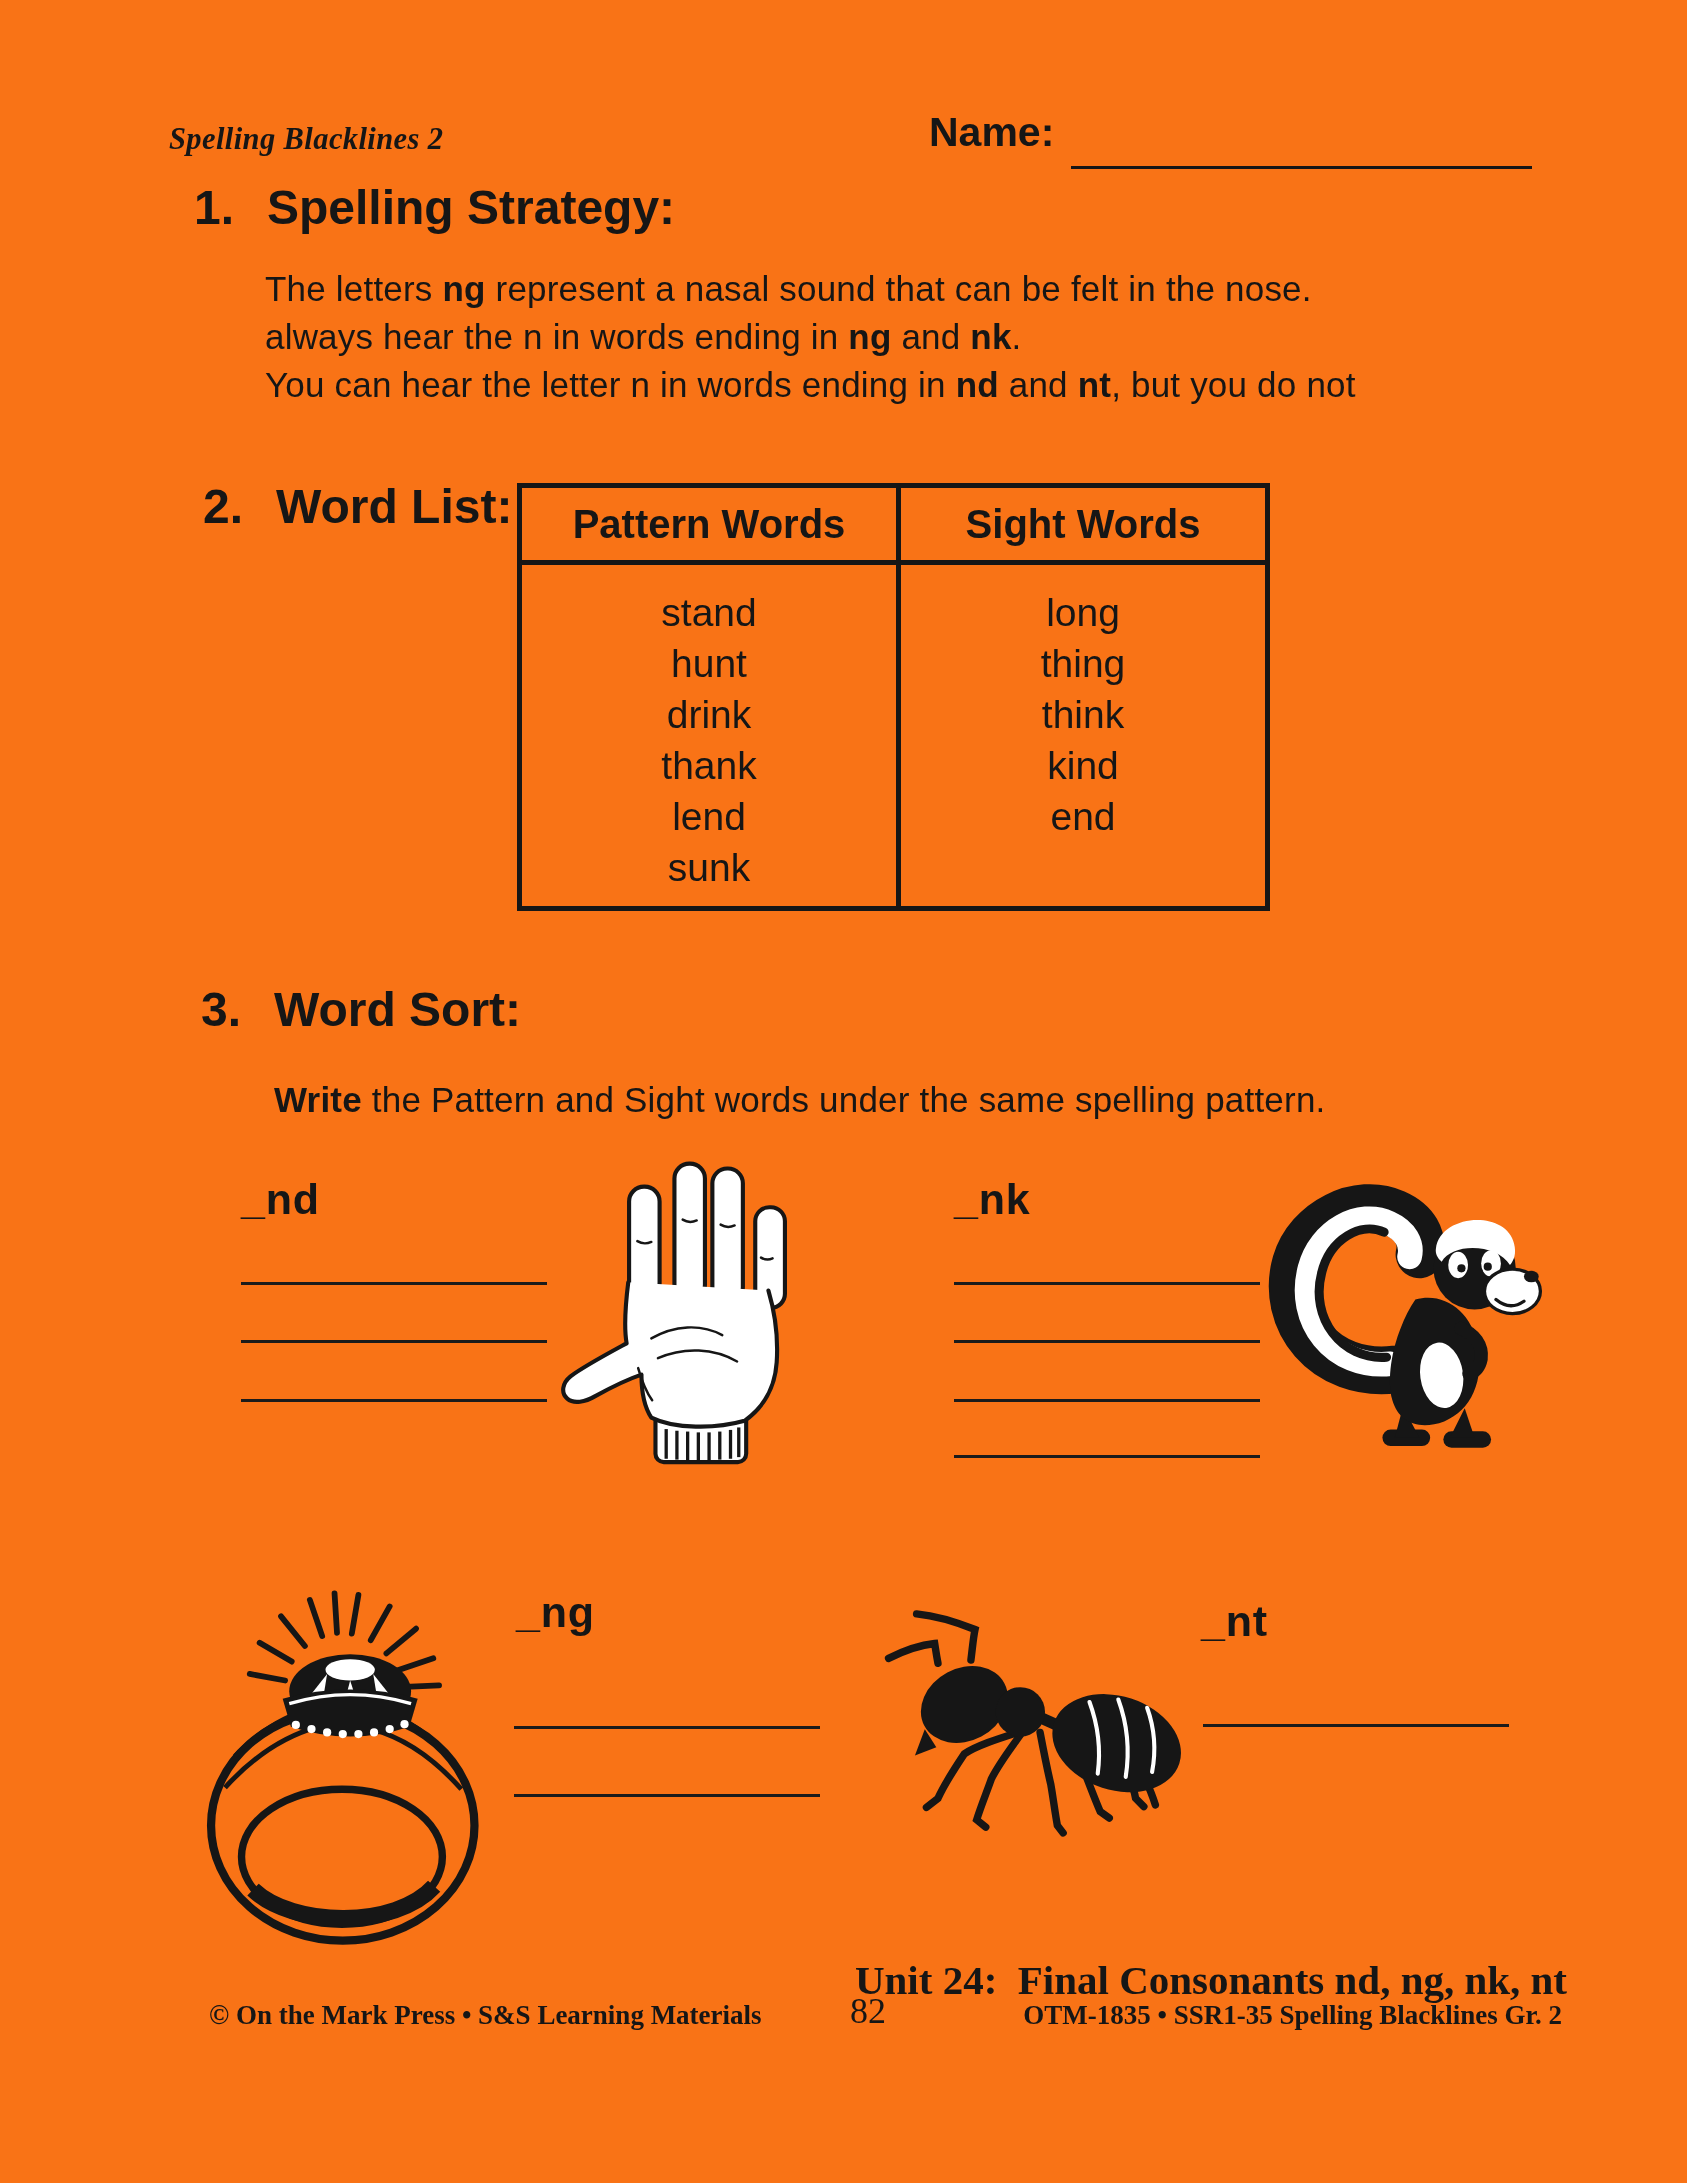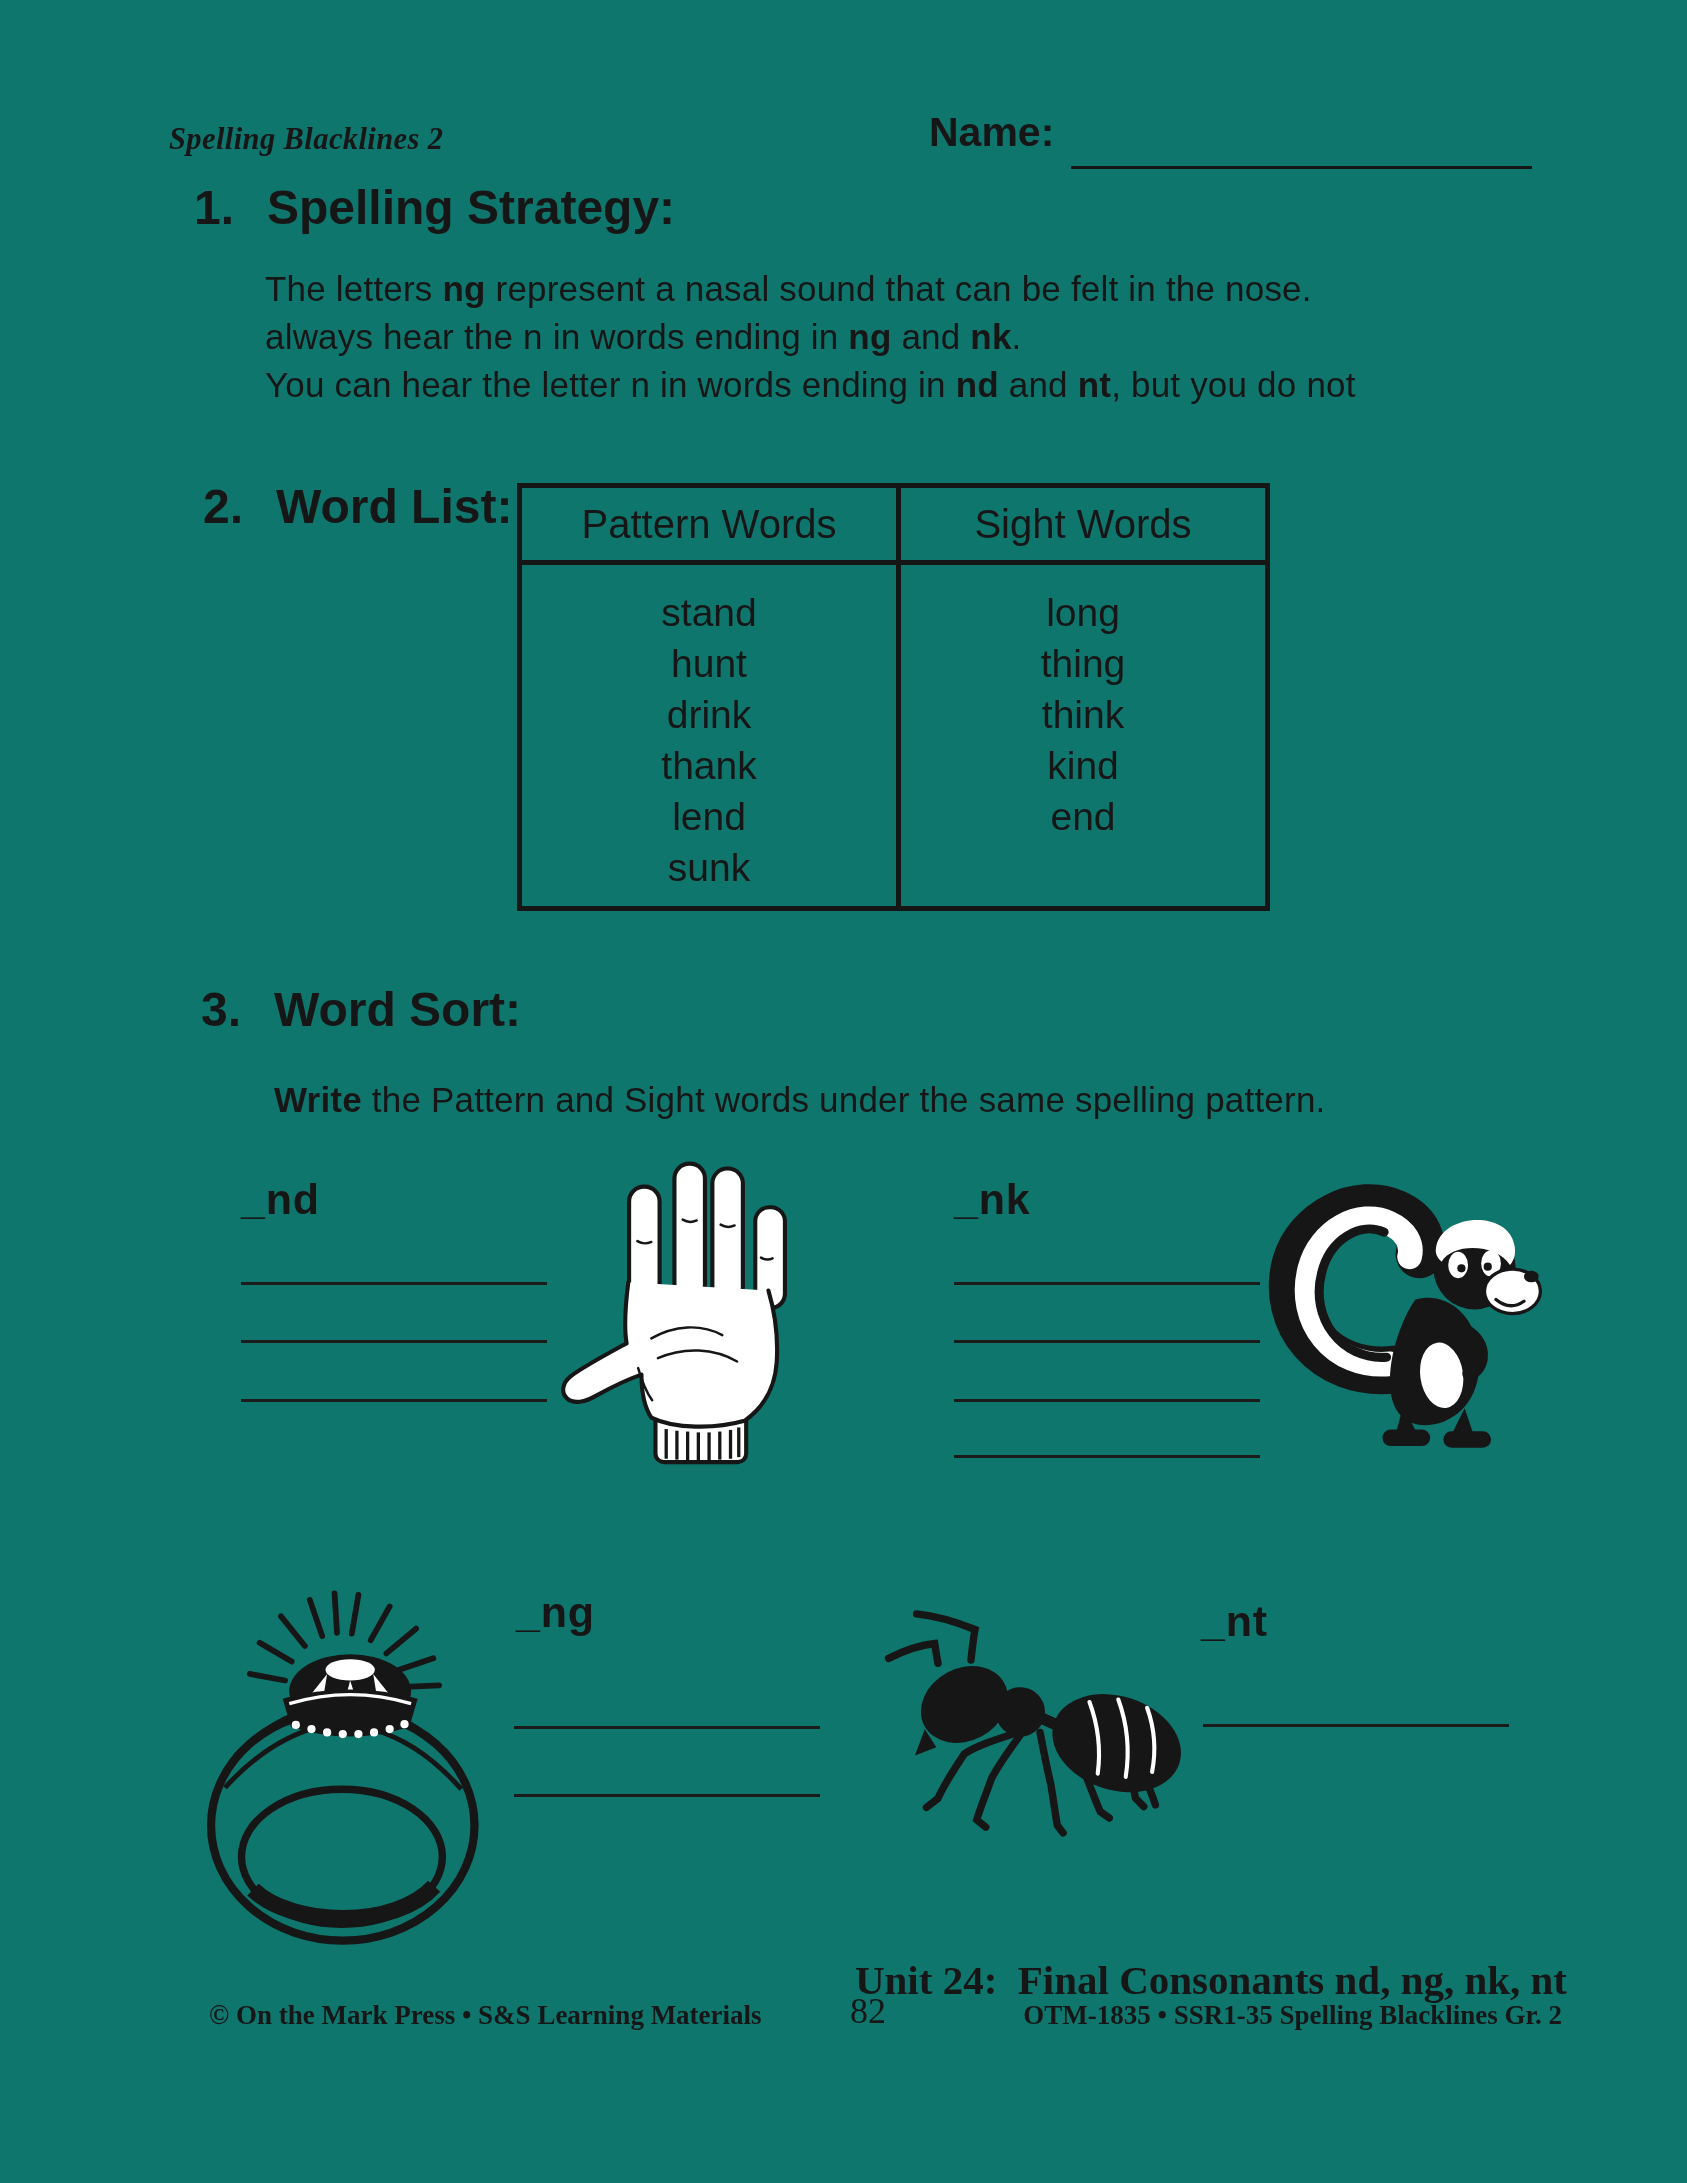--- a/index.html
+++ b/index.html
@@ -1,19 +1,19 @@
 <!DOCTYPE html>
 <html style="font-size:13px"><head>
 <meta charset="utf-8">
 <style>
   html,body{margin:0;padding:0;background:#d8d8d8;}
   .page{
     position:relative;
     width:1687px;height:2183px;
-    background:#0f766e;
+    background:#f97316;
     color:#161616;
     font-family:"Liberation Sans",sans-serif;
     overflow:hidden;
   }
   .abs{position:absolute;}
   .booklet-title{
     left:169px;top:122px;
     font-family:"Liberation Serif",serif;
     font-style:italic;font-weight:bold;
     font-size:30.5px;letter-spacing:0.4px;
@@ -34,21 +34,21 @@
     left:517px;top:483px;width:753px;height:428px;
     border:5px solid #161616;box-sizing:border-box;
     display:flex;flex-direction:column;
   }
   .wt-head{display:flex;height:77px;border-bottom:5px solid #161616;box-sizing:border-box;}
   .wt-body{display:flex;flex:1;}
   .wt-col-l{width:379px;border-right:5px solid #161616;box-sizing:border-box;}
   .wt-col-r{flex:1;}
   .wt-head .wt-col-l,.wt-head .wt-col-r{
     display:flex;align-items:center;justify-content:center;
-    font-weight:normal;font-size:40px;
+    font-weight:bold;font-size:40px;
   }
   .word-col{padding-top:22px;text-align:center;font-size:39px;line-height:51px;}
   .instruction{left:274px;top:1064px;font-size:35px;letter-spacing:0.2px;margin-top:16px;}
   .sort-label{font-size:43px;font-weight:bold;letter-spacing:0.8px;}
   .blank{height:3.3px;background:#1b1b1b;}
   .footer-serif{font-family:"Liberation Serif",serif;font-weight:bold;font-size:27px;white-space:pre;margin-left:40px;}
   .unit-line{right:120px;top:1956px;font-family:Liberation Serif, serif;font-weight:bold;font-size:41px;white-space:pre;}
   .copyright{left:169px;top:2000px;}
   .page-number{left:850px;top:1990px;font-family:"Liberation Serif",serif;font-size:36px;}
   .code-line{right:125px;top:2000px;}

